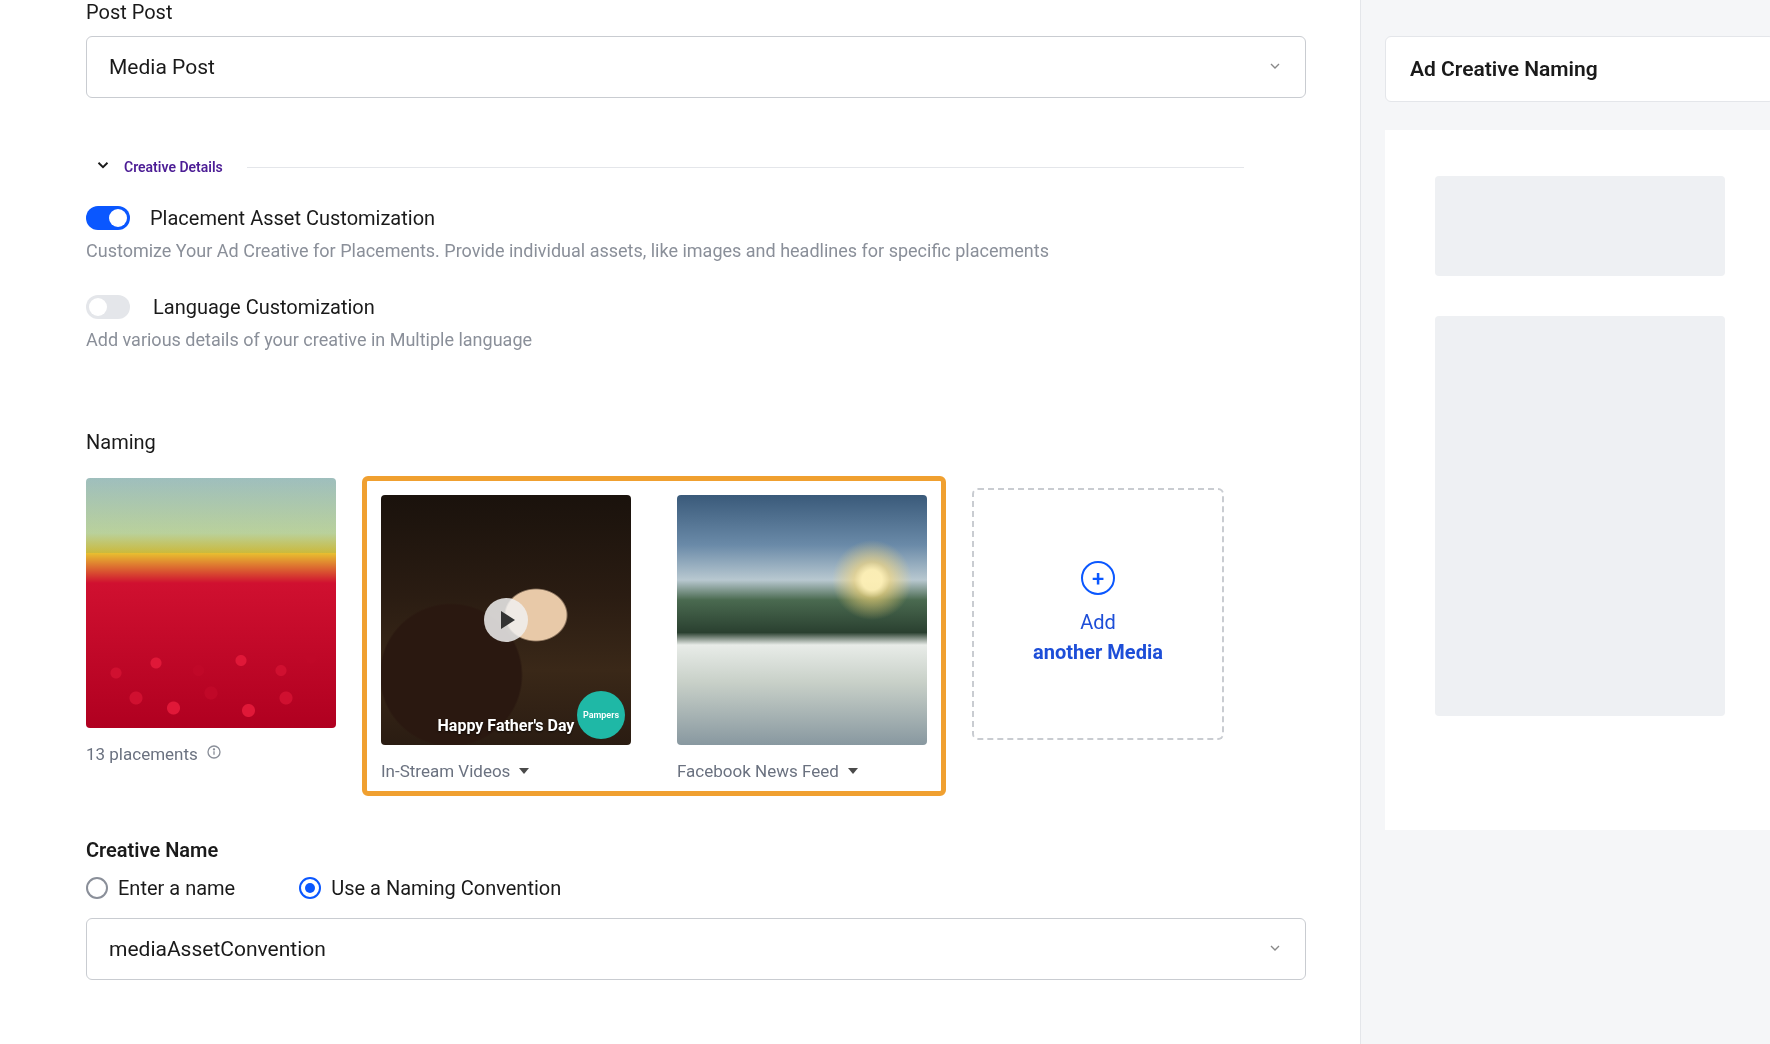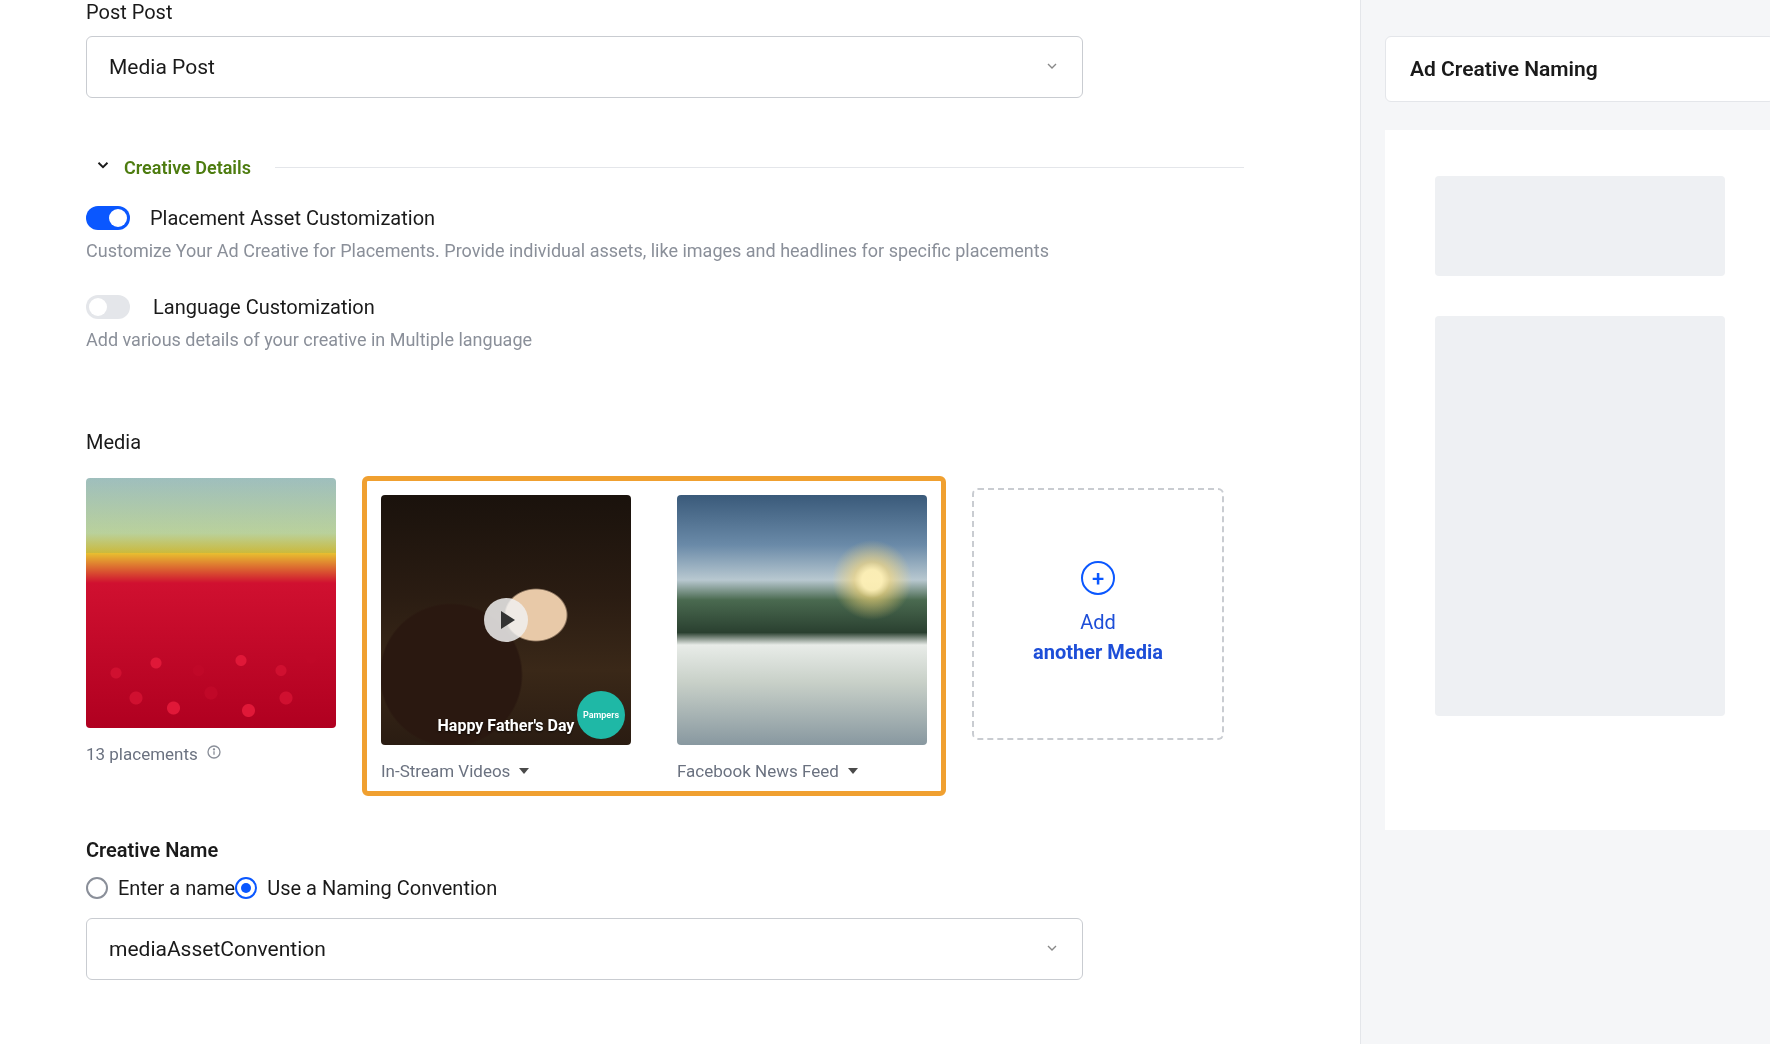--- a/index.html
+++ b/index.html
@@ -29,21 +29,21 @@
     background: #f5f6f8;
     border-left: 1px solid #e4e6ea;
   }
   .label {
     font-size: 20px;
     color: #1a1a1a;
     margin-bottom: 12px;
     font-weight: 400;
   }
   .select {
-    width: 997px;
+    width: 1220px;
     height: 62px;
     border: 1px solid #c9ccd1;
     border-radius: 6px;
     display: flex;
     align-items: center;
     justify-content: space-between;
     padding: 0 22px;
     font-size: 21px;
     color: #1a1a1a;
     background: #fff;
@@ -51,23 +51,23 @@
   }
   .select .chev svg { width: 16px; height: 16px; }
   .section-header {
     display: flex;
     align-items: center;
     gap: 12px;
     margin-top: 58px;
     margin-left: 8px;
   }
   .section-header .title {
-    font-size: 18px;
+    font-size: 14px;
     font-weight: 600;
-    color: #4d7c0f;
+    color: #4c1d95;
   }
   .section-line {
     flex: 1;
     height: 1px;
     background: #e4e6ea;
     margin-left: 12px;
   }
   .chev-down-sm svg { width: 18px; height: 18px; }
   .toggle-row {
     display: flex;
@@ -167,21 +167,21 @@
     color: #0a57ff;
     font-size: 22px;
     font-weight: 500;
   }
   .add-text { text-align: center; font-size: 20px; line-height: 1.5; color:#1d4ed8; }
   .add-text .bold { font-weight: 700; }
   .creative-name {
     margin-top: 42px;
   }
   .cn-heading { font-size: 20px; font-weight: 600; color:#1a1a1a; margin-bottom: 14px; }
-  .radio-row { display: flex; align-items: center; margin-bottom: 18px; }
+  .radio-row { display: flex; gap: 64px; align-items: center; margin-bottom: 18px; }
   .radio-opt { display: flex; align-items: center; gap: 10px; cursor: pointer; }
   .radio {
     width: 22px; height: 22px; border-radius: 50%; border: 2px solid #8a8f99; position: relative;
   }
   .radio.checked { border-color: #0a57ff; }
   .radio.checked::after {
     content: ""; position: absolute; width: 10px; height: 10px; background: #0a57ff;
     border-radius: 50%; top: 4px; left: 4px;
   }
   .radio-label { font-size: 20px; color: #1a1a1a; }
@@ -293,21 +293,21 @@
 
   <div class="toggle-row" style="margin-top:34px;gap:23px;">
     <div class="toggle off">
         <div class="knob"></div>
       </div>
     <span class="toggle-label">Language Customization</span>
   </div>
   <div class="toggle-desc">Add various details of your creative in Multiple language</div>
 
   <div class="media-section">
-    <div class="media-heading">Media</div>
+    <div class="media-heading">Naming</div>
     <div class="media-row">
 
       <div class="thumb-block">
         <div class="thumb flowers"></div>
         <div class="thumb-label">
           <span>13 placements</span>
           <span class="info">
             <svg viewBox="0 0 24 24" fill="none" stroke="#8a8f99" stroke-width="2">
                 <circle cx="12" cy="12" r="9"></circle>
                 <line x1="12" y1="11" x2="12" y2="16"></line>

